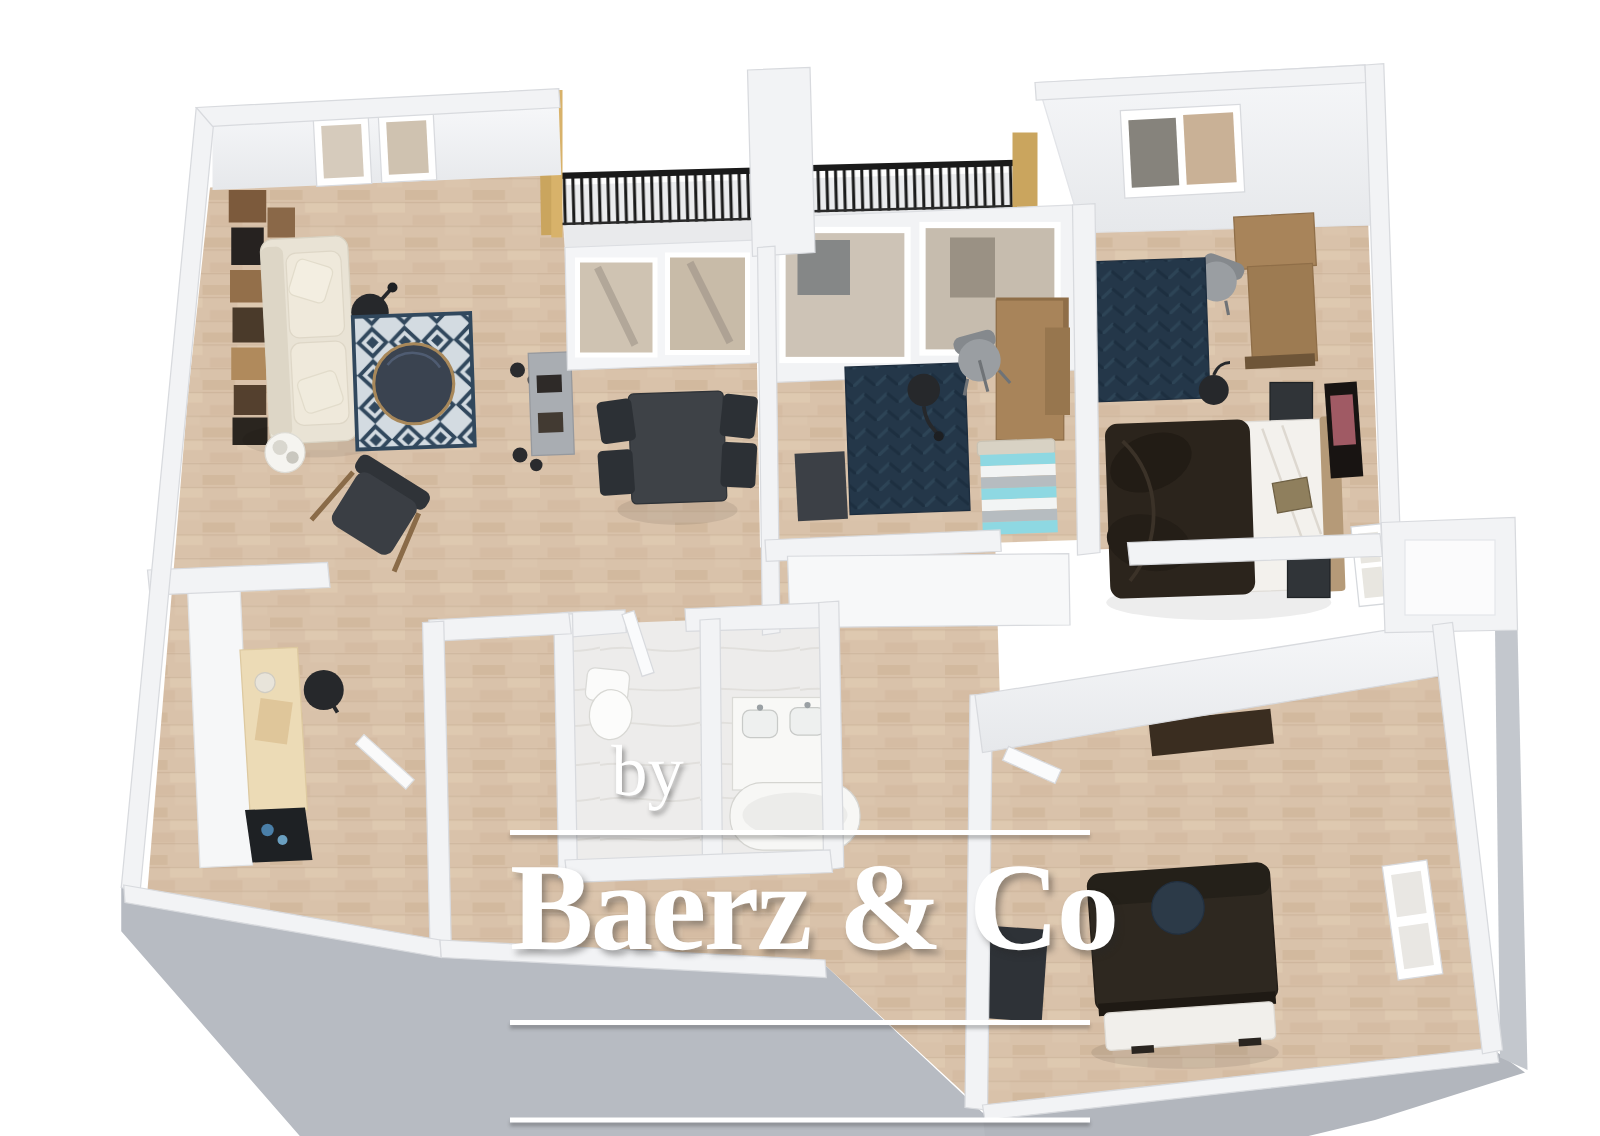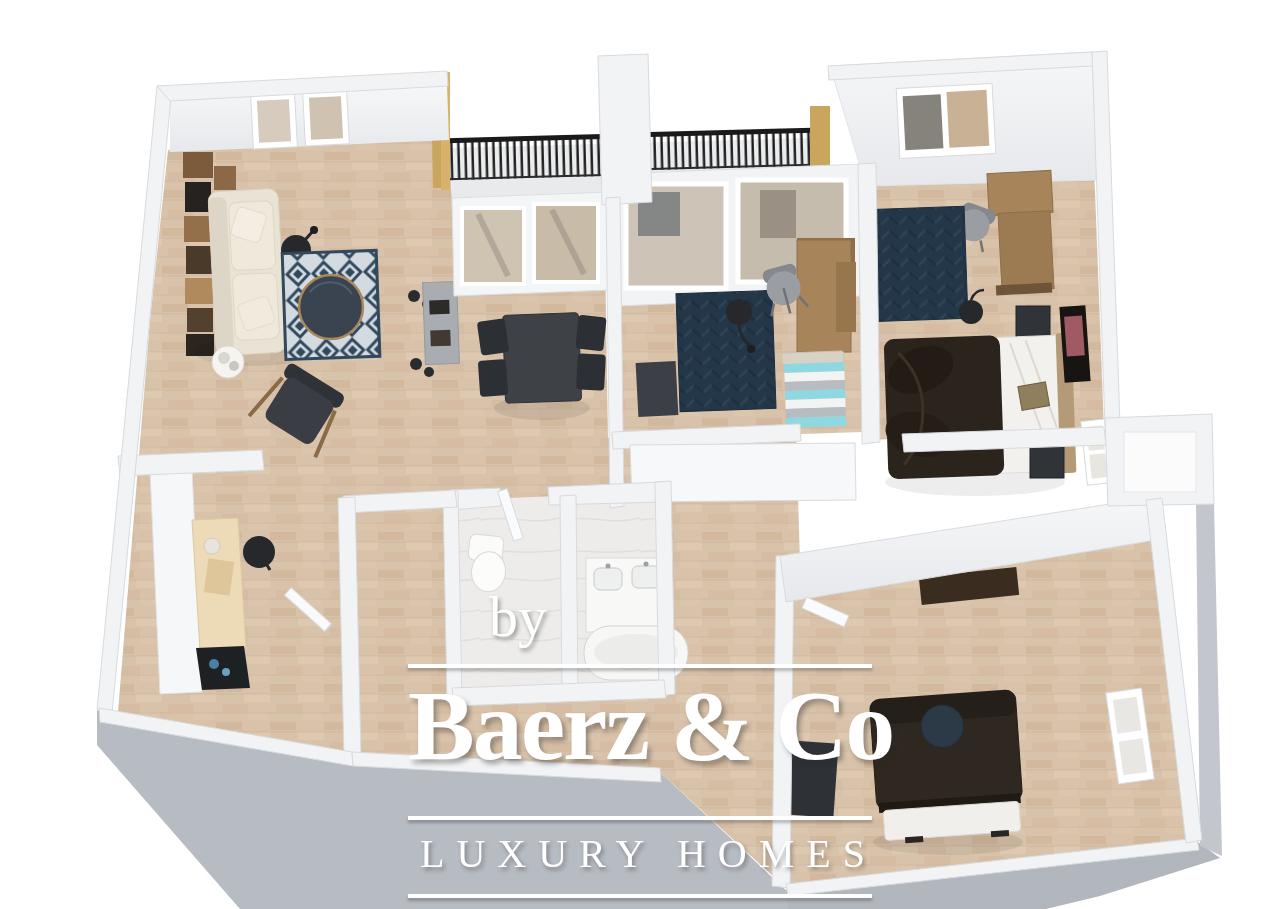--- a/index.html
+++ b/index.html
@@ -346,16 +346,15 @@
     <polygon points="786,884 1197,838 1199,850 788,896"></polygon>
     <polygon points="1146,500 1162,498 1202,840 1186,843"></polygon>
   </g>
 </svg>
 
   <div class="watermark">
     <div class="wm-by">by</div>
     <div class="wm-line wm-line1"></div>
     <div class="wm-brand">Baerz &amp; Co</div>
     <div class="wm-line wm-line2"></div>
-    <div class="wm-tagline">LUXURY HOMES</div>
     <div class="wm-line wm-line3"></div>
   </div>
 </div>
 
 </body></html>

